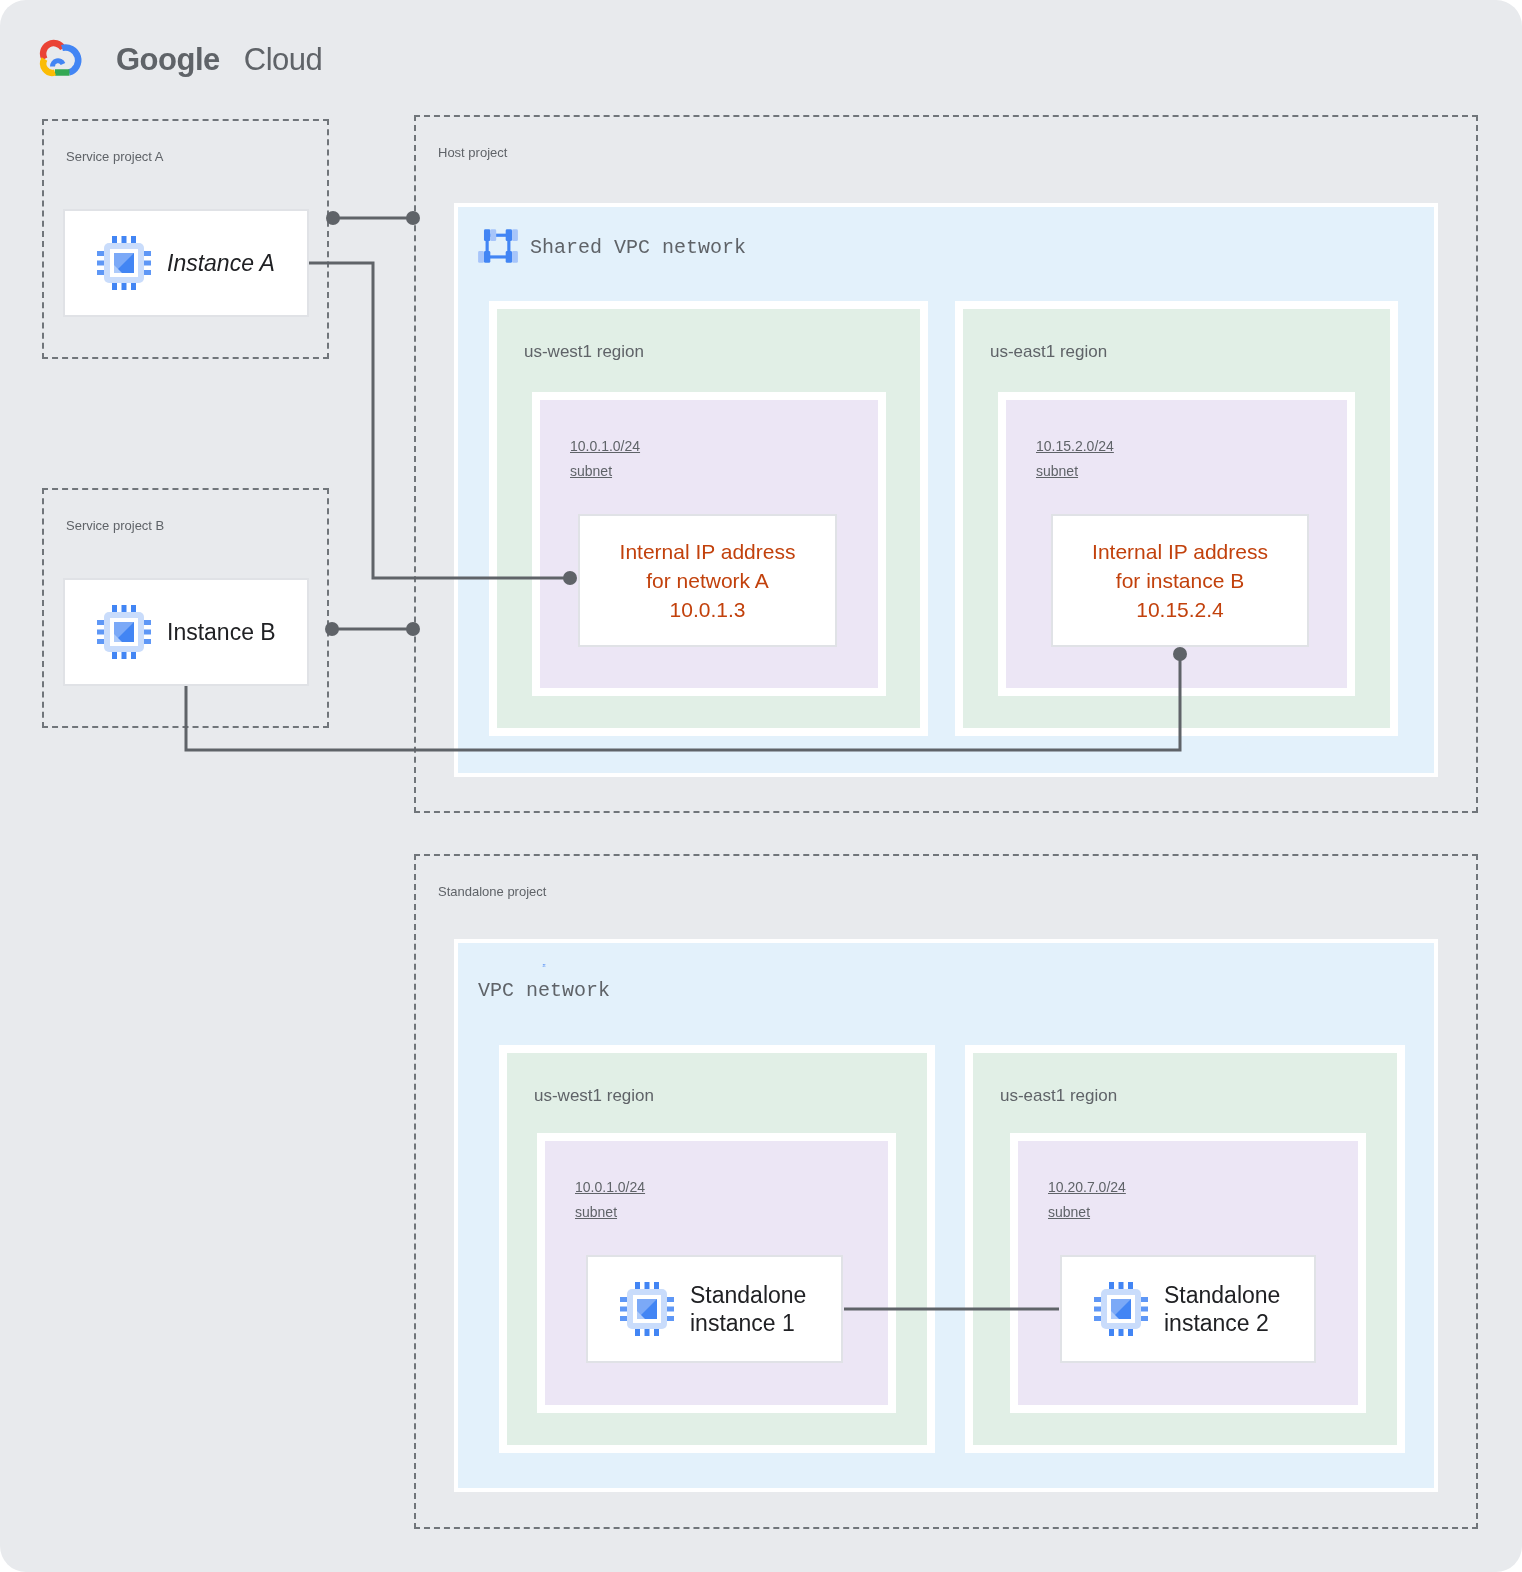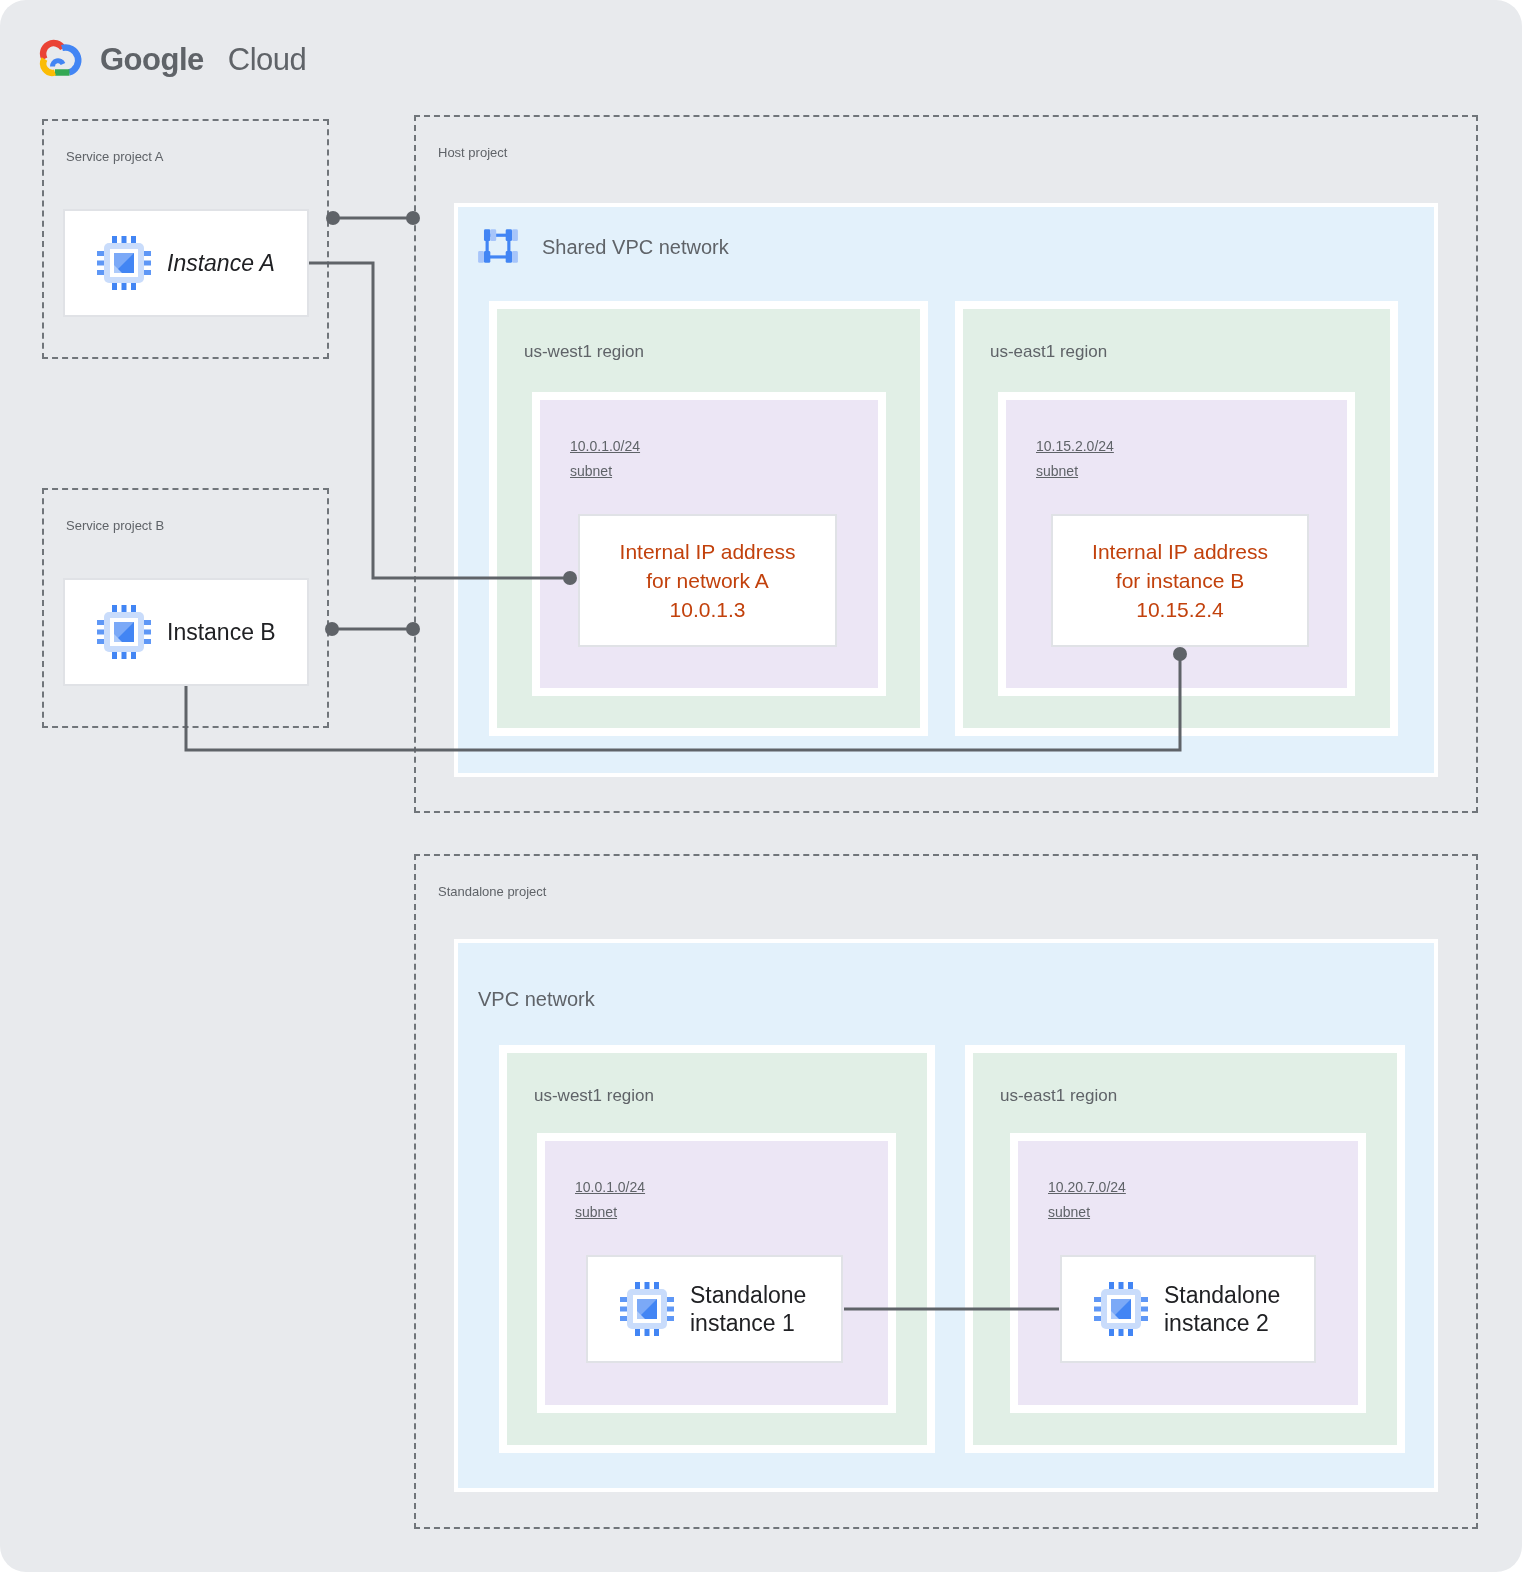--- a/index.html
+++ b/index.html
@@ -1,36 +1,36 @@
 <!DOCTYPE html>
 <html><head>
 <meta charset="utf-8">
 <style>
   html,body{margin:0;padding:0;background:#ffffff;font-family:"Liberation Sans","DejaVu Sans",sans-serif;}
   .canvas{position:relative;width:1522px;height:1572px;background:#E8EAED;border-radius:26px;overflow:hidden;}
 
   
   .brand{position:absolute;left:36px;top:38px;display:flex;align-items:center;height:44px;}
   .brand svg{display:block;}
-  .brand .g{font-size:31px;font-weight:700;color:#5F6368;margin-left:12px;letter-spacing:-0.5px;}
+  .brand .g{font-size:31px;font-weight:700;color:#5F6368;margin-left:28px;letter-spacing:-0.5px;}
   .brand .c{font-size:31px;font-weight:400;color:#5F6368;margin-left:24px;letter-spacing:-0.5px;}
 
   
   .proj{position:absolute;border:2px dashed #70757A;box-sizing:border-box;}
   .proj-label{position:absolute;left:22px;top:28px;font-size:13px;color:#5F6368;white-space:nowrap;}
   .sp-a{left:42px;top:119px;width:287px;height:240px;}
   .sp-b{left:42px;top:488px;width:287px;height:240px;}
   .host{left:414px;top:115px;width:1064px;height:698px;}
   .standalone{left:414px;top:854px;width:1064px;height:675px;}
 
   
   .net{position:absolute;background:#E3F1FB;border:4px solid #ffffff;box-sizing:border-box;}
   .net-host{left:454px;top:203px;width:984px;height:574px;}
   .net-sa{left:454px;top:939px;width:984px;height:553px;}
-  .net-head{position:absolute;display:flex;align-items:center;gap:24px;}
+  .net-head{position:absolute;display:flex;align-items:center;gap:12px;font-family:Liberation Mono, monospace;}
   .net-head-host{left:478px;top:228px;height:38px;}
   .net-head-sa{left:478px;top:964px;height:38px;flex-direction:column;}
   .net-label{font-size:20px;color:#5F6368;white-space:nowrap;}
 
   
   .region{position:absolute;background:#E1EFE6;border:8px solid #ffffff;box-sizing:border-box;}
   .region-label{position:absolute;left:27px;top:33px;font-size:17px;color:#5F6368;white-space:nowrap;}
   .rg-hw{left:489px;top:301px;width:439px;height:435px;}
   .rg-he{left:955px;top:301px;width:443px;height:435px;}
   .rg-sw{left:499px;top:1045px;width:436px;height:408px;}

